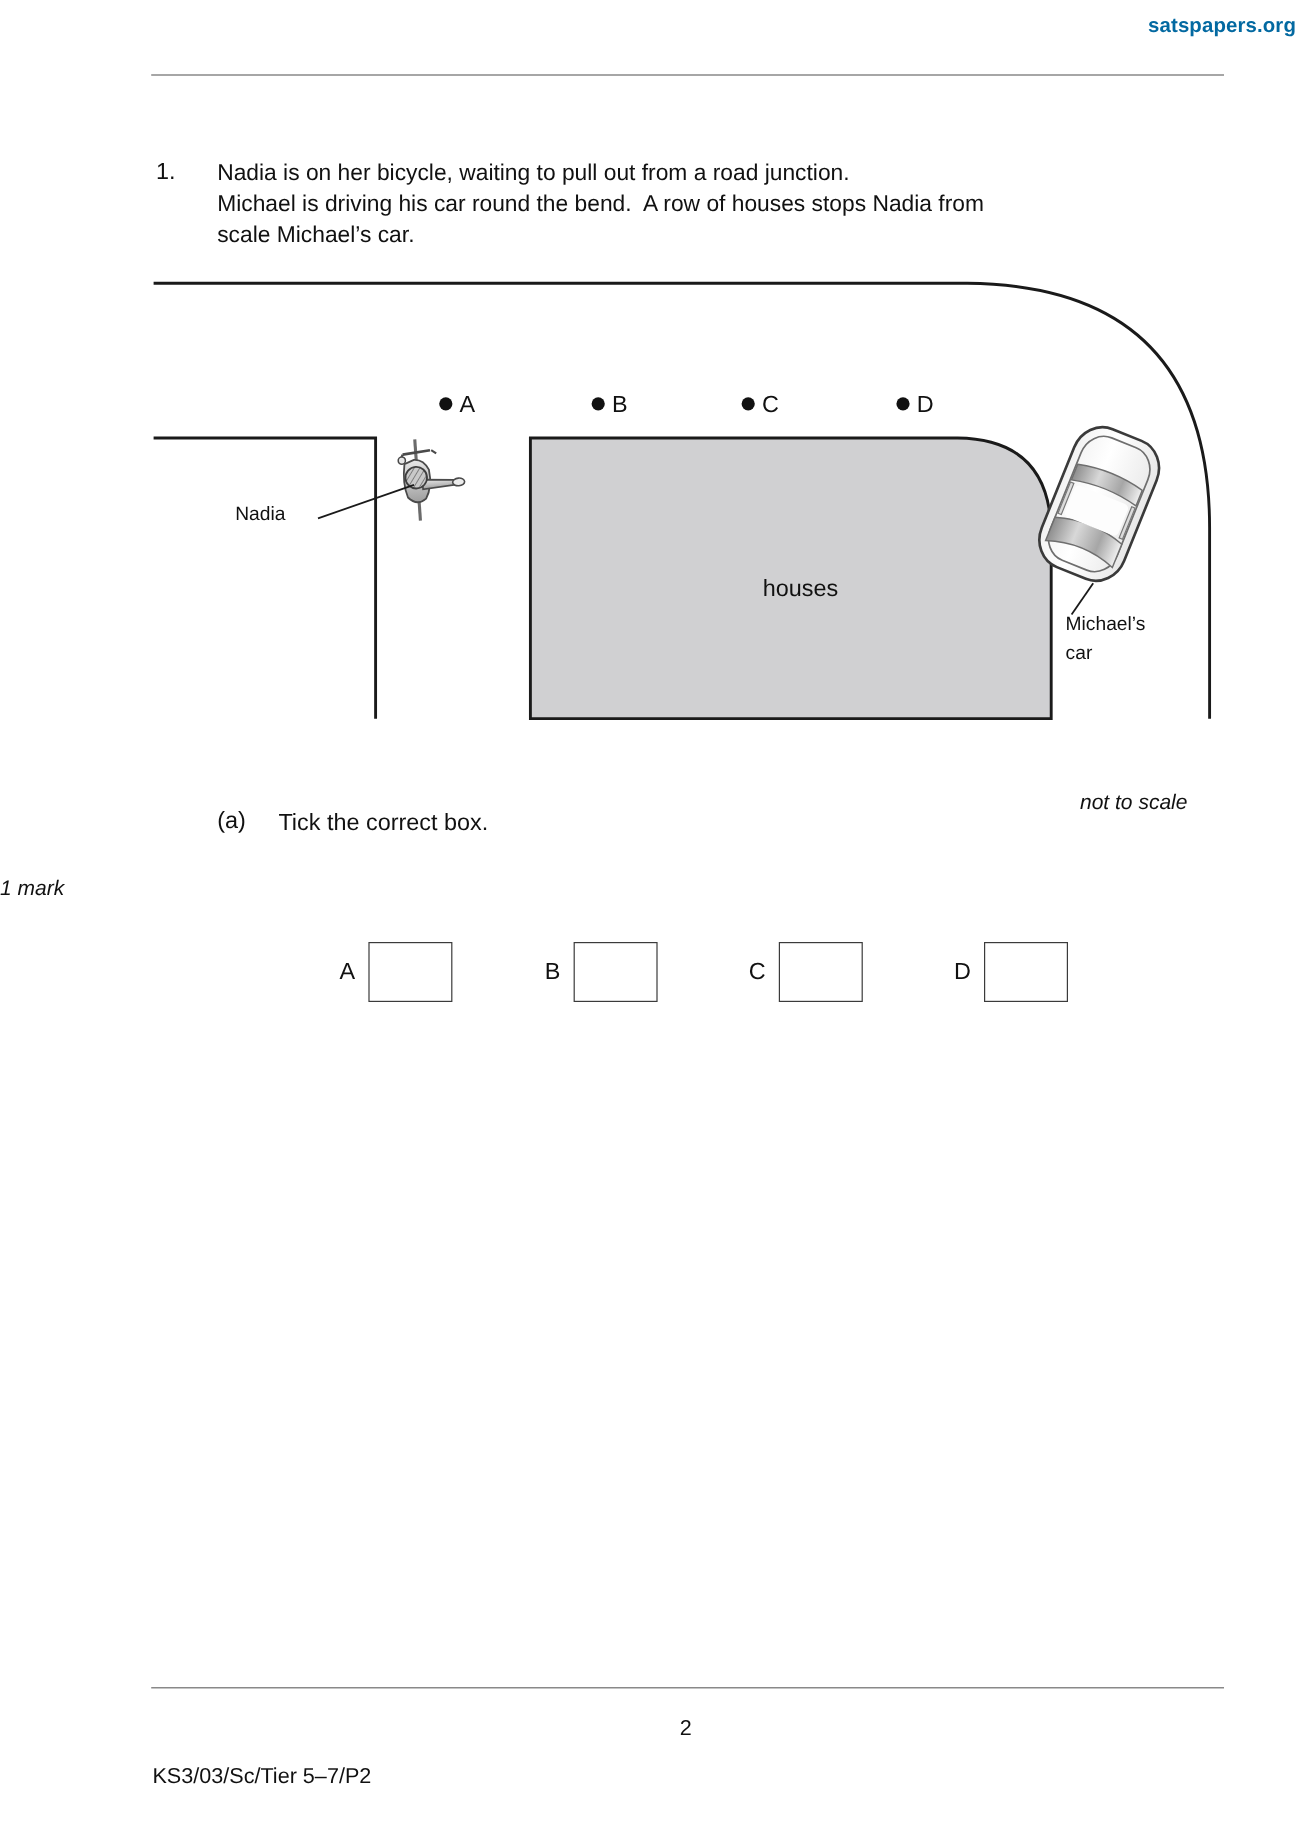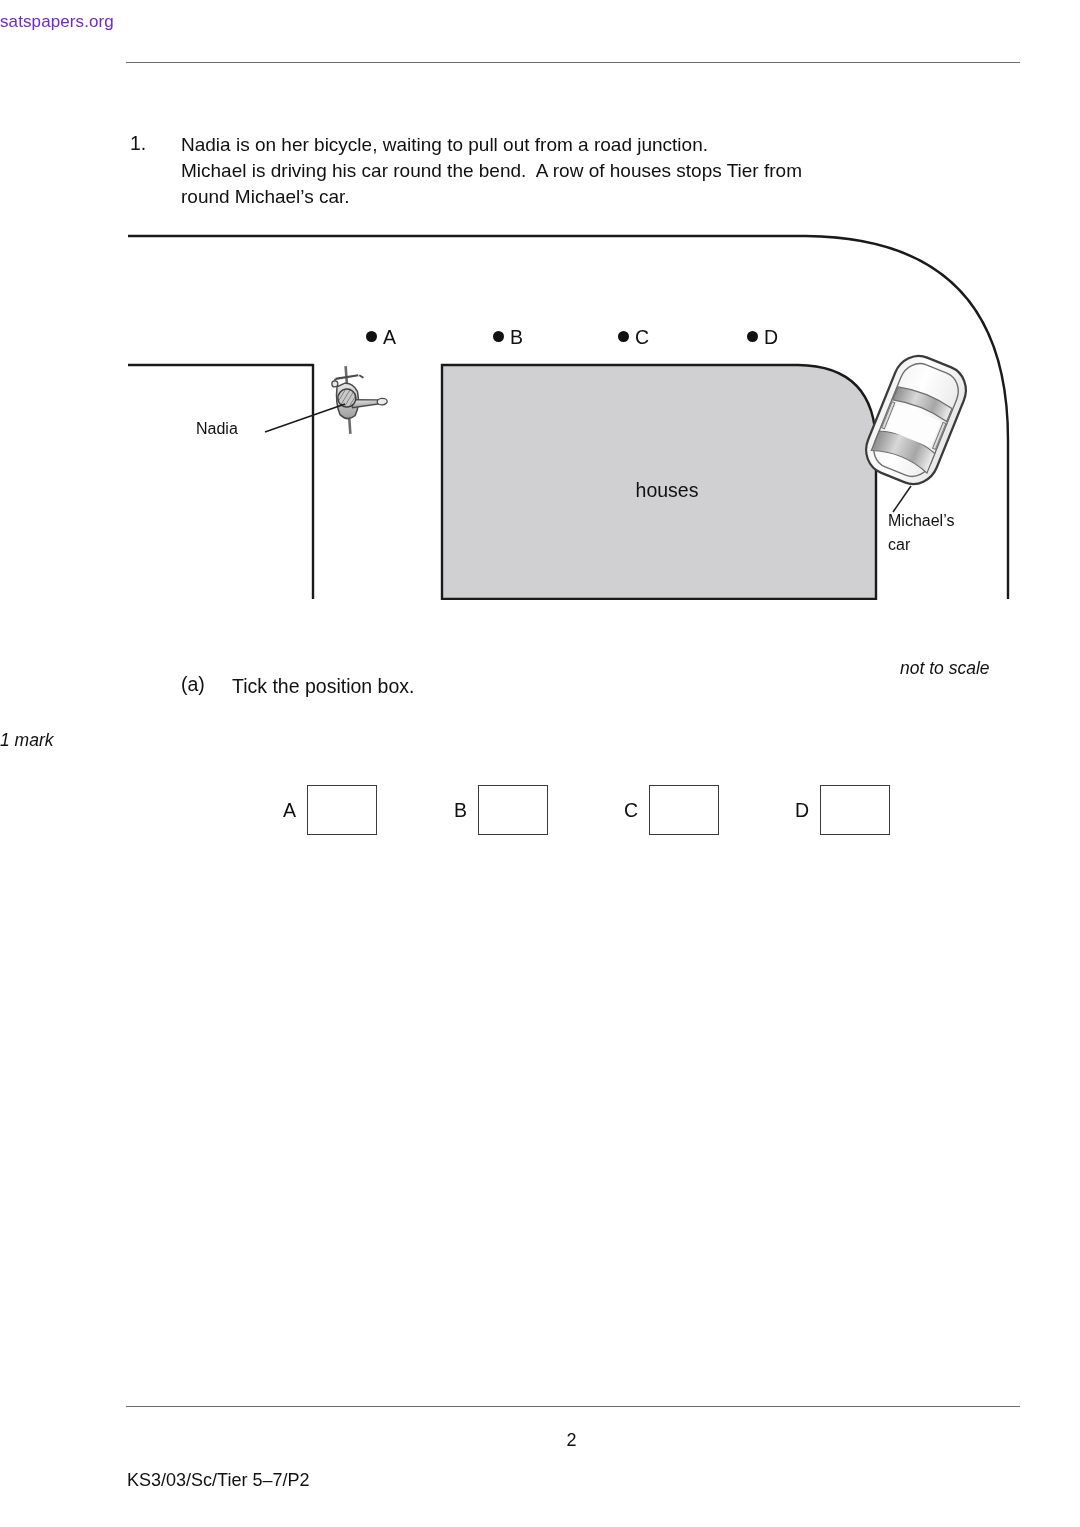--- a/index.html
+++ b/index.html
@@ -19,25 +19,25 @@
     background: #ffffff;
     overflow: hidden;
   }
 
   
   .site-tag {
     position: absolute;
     top: 12px;
     left: 0;
     width: 1080px;
-    text-align: left;
+    text-align: right;
     font-size: 17px;
-    font-weight: normal;
+    font-weight: bold;
     letter-spacing: .1px;
-    color: #6d28d9;
+    color: #0369a1;
   }
   .rule-top {
     position: absolute;
     left: 126px;
     top: 62px;
     width: 894px;
     height: 1px;
     background: #6d6d6d;
   }
   .rule-bottom {
@@ -183,22 +183,22 @@
 <body>
 
 <div id="page">
 
   <div class="site-tag">satspapers.org</div>
   <div class="rule-top"></div>
 
   <div class="q-number">1.</div>
   <div class="q-stem">
     <div>Nadia is on her bicycle, waiting to pull out from a road junction.</div>
-    <div>Michael is driving his car round the bend.  A row of houses stops Tier from</div>
-    <div>round Michael’s car.</div>
+    <div>Michael is driving his car round the bend.  A row of houses stops Nadia from</div>
+    <div>scale Michael’s car.</div>
   </div>
 
   <svg class="diagram" viewBox="0 0 1080 1527" width="1080" height="1527">
     <defs>
       <clipPath id="clip-diagram">
         <rect x="0" y="230" width="1080" height="370"></rect>
       </clipPath>
       <linearGradient id="glassGrad" x1="0" y1="0" x2="1" y2="0">
         <stop offset="0%" stop-color="#8e8e8e"></stop>
         <stop offset="35%" stop-color="#d8d8d8"></stop>
@@ -284,21 +284,21 @@
   <div class="dot" style="left:618px; top:331px;"></div>
   <div class="lbl lbl-point" style="left:635px; top:326px;">C</div>
 
   <div class="dot" style="left:747px; top:331px;"></div>
   <div class="lbl lbl-point" style="left:764px; top:326px;">D</div>
 
   <div class="nts">not to scale</div>
 
   <div class="part-letter">(a)</div>
   <div class="part-text">
-    <div>Tick the position box.</div>
+    <div>Tick the correct box.</div>
   </div>
   <div class="marks">1 mark</div>
 
   <div class="tickrow">
     <div class="tickgroup" style="left:283px;">
       <span class="tick-label">A</span>
       <span class="tick-box"></span>
     </div>
     <div class="tickgroup" style="left:454px;">
       <span class="tick-label">B</span>

